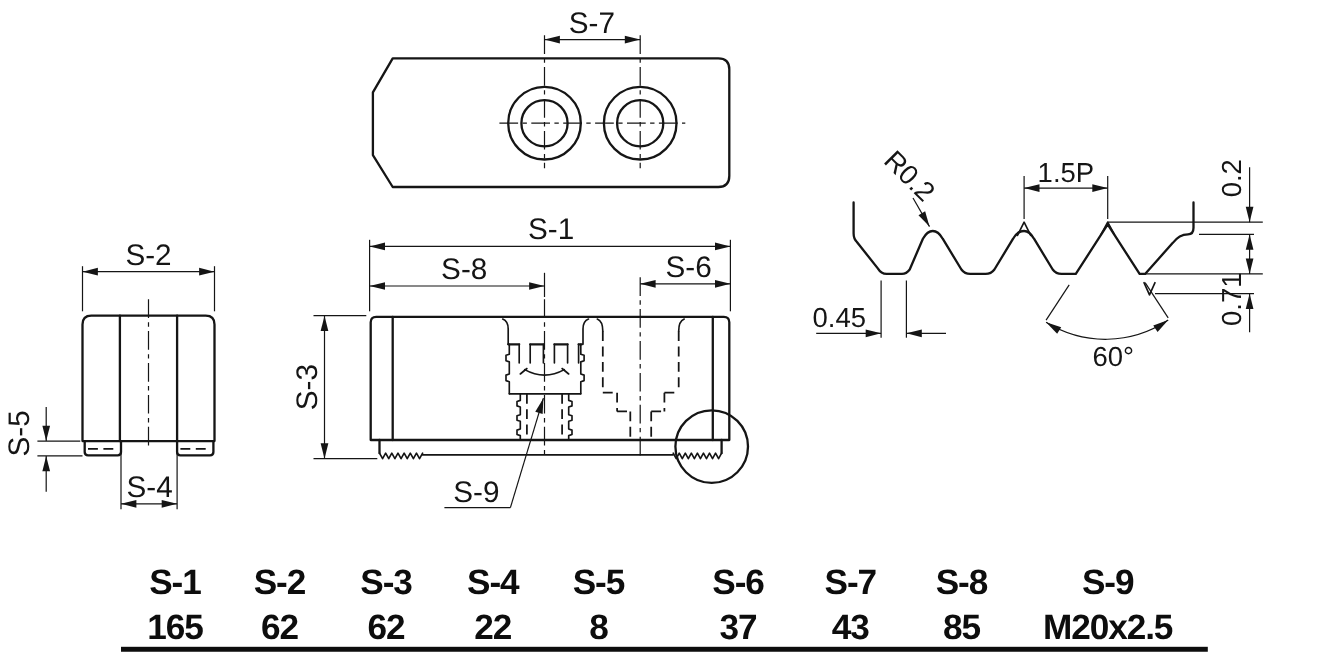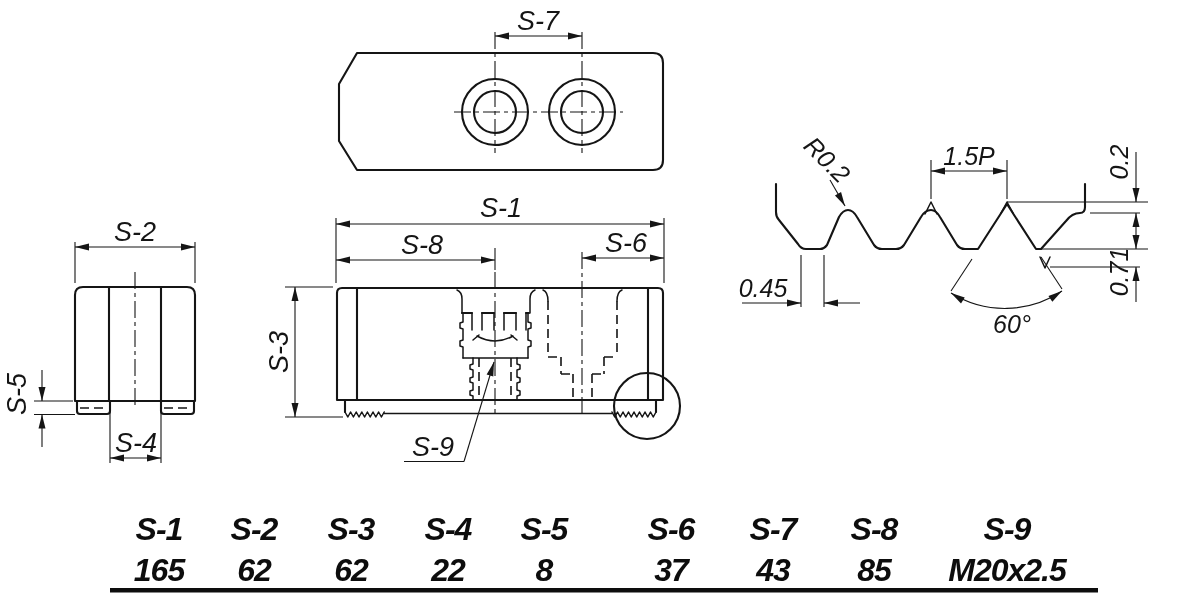--- a/index.html
+++ b/index.html
@@ -1,16 +1,16 @@
 <!DOCTYPE html>
 <html><head>
 <meta charset="utf-8">
 <style>
   html,body{margin:0;padding:0;background:#fff;}
-  .canvas{position:relative;width:1148px;height:603px;background:#fff;overflow:hidden;font-style:italic;}
+  .canvas{position:relative;width:1148px;height:603px;background:#fff;overflow:hidden;}
   svg{position:absolute;left:0;top:0;}
   .obj{stroke:#151515;stroke-width:2.1;fill:none;stroke-linejoin:round;stroke-linecap:round;}
   .obj-thin{stroke:#151515;stroke-width:1.5;fill:none;stroke-linejoin:round;stroke-linecap:round;}
   .hid{stroke:#151515;stroke-width:1.6;fill:none;stroke-dasharray:9 5;}
   .cl{stroke:#151515;stroke-width:1.1;fill:none;stroke-dasharray:17 4 4 4;}
   .dimln{stroke:#151515;stroke-width:1.1;fill:none;}
   .dimtxt{font-family:"Liberation Sans",sans-serif;font-size:27px;fill:#151515;}
   .dimtxt-sm{font-family:"Liberation Sans",sans-serif;font-size:25px;fill:#151515;}
   .tbl{font-family:"Liberation Sans",sans-serif;font-size:32px;font-weight:bold;fill:#0d0d0d;letter-spacing:-1px;}
 </style>

